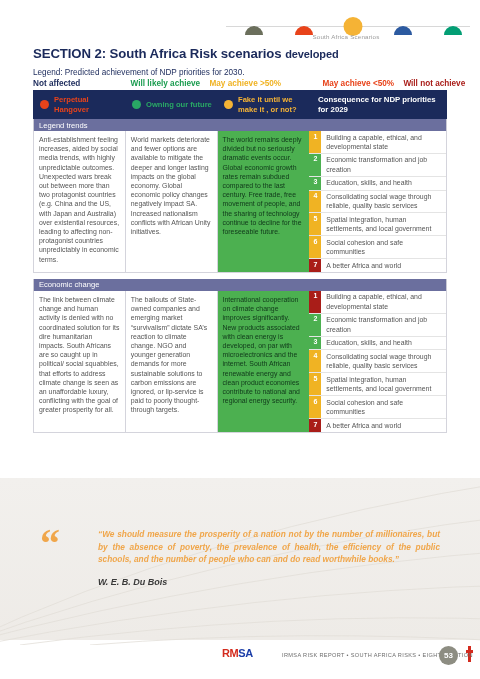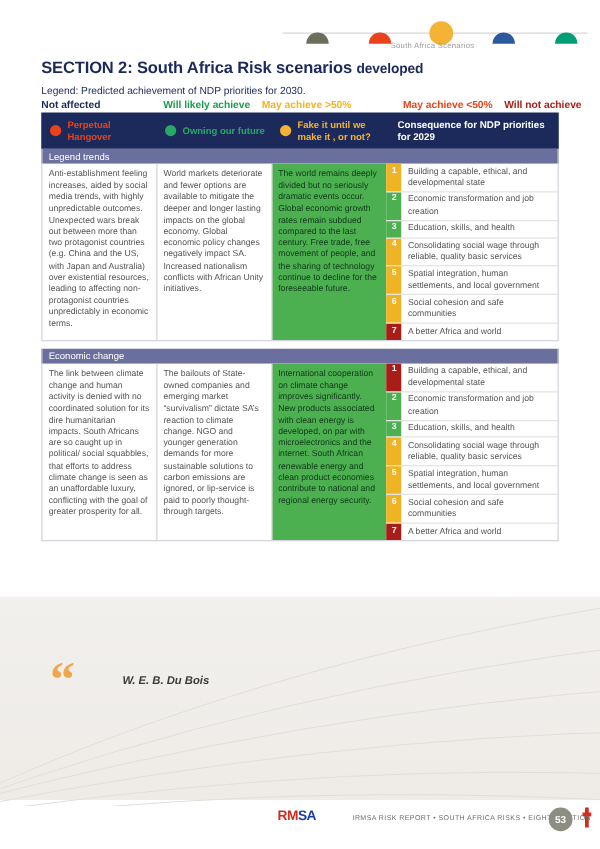--- a/index.html
+++ b/index.html
@@ -251,20 +251,21 @@
             <div class="ndp-num" style="background: rgb(169, 29, 24);">7</div>
             <div class="ndp-txt">A better Africa and world</div>
           </div>
       </div>
     </div>
 
   </div>
 
   <div class="quote-block">
     <div class="qmark">“</div>
+    <div class="qtext">“We should measure the prosperity of a nation not by the number of millionaires, but by the absence of poverty, the prevalence of health, the efficiency of the public schools, and the number of people who can and do read worthwhile books.”</div>
     <div class="qauthor">W. E. B. Du Bois</div>
   </div>
 
   <div class="footer">
     <div class="logo">
       <span class="rm">RM</span><span class="sa">SA</span>
       <span class="cross">
         <i style="left:2px;top:0;width:3px;height:16px;"></i>
         <i style="left:0;top:4px;width:7px;height:3px;"></i>
       </span>

